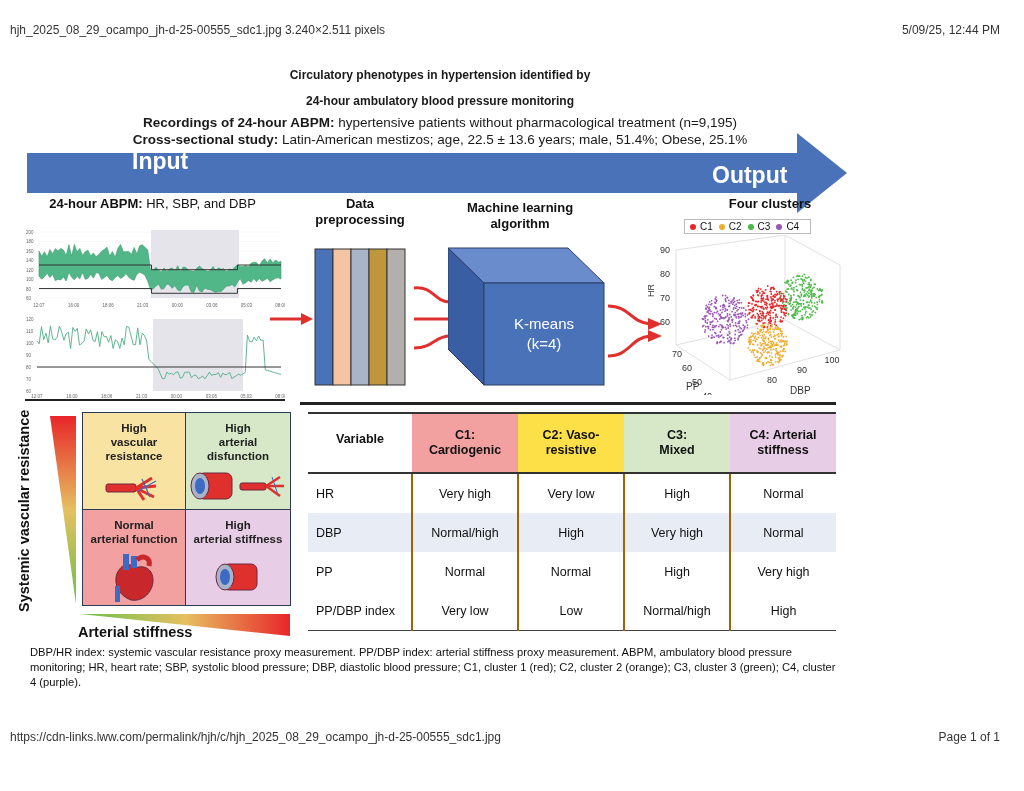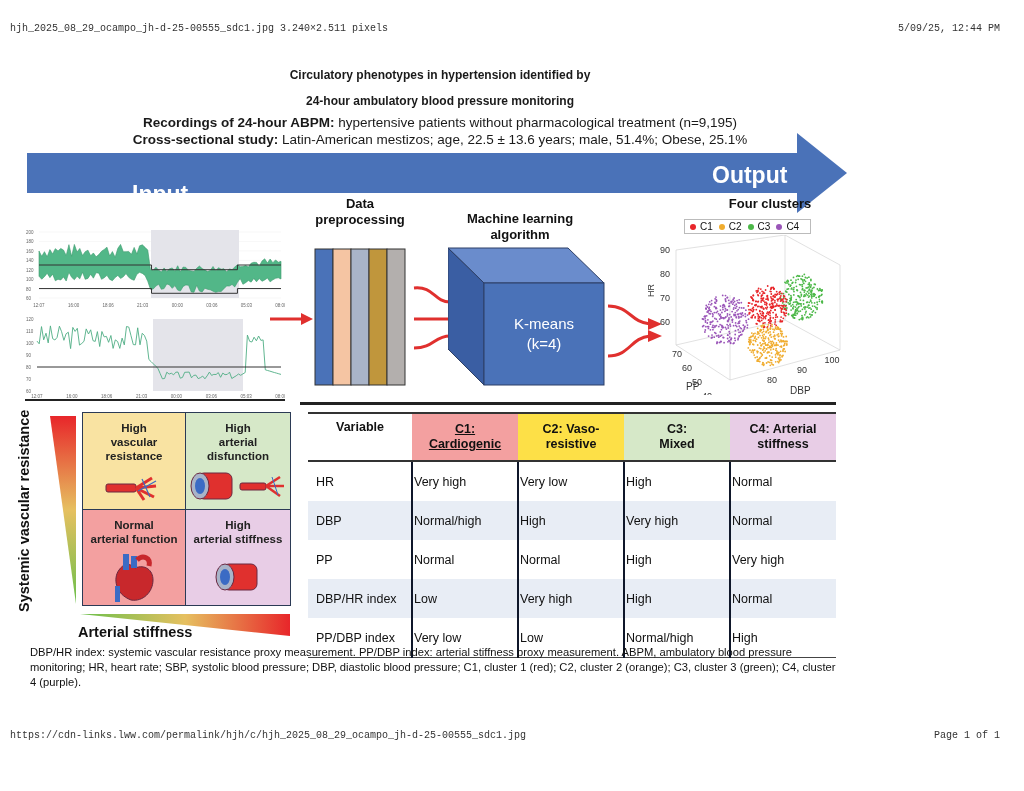--- a/index.html
+++ b/index.html
@@ -1,28 +1,28 @@
 <!DOCTYPE html>
 <html><head>
 <meta charset="utf-8">
 <style>
   html, body { margin:0; padding:0; background:#fff; }
   body { width:1024px; height:791px; position:relative; overflow:hidden; font-family:"Liberation Sans", sans-serif; color:#111; }
   .abs { position:absolute; }
-  .hdr { font-size:10px; color:#333;font-family:Liberation Mono, monospace; }
+  .hdr { font-size:12px; color:#333; }
   .title { left:0; width:880px; top:62px; text-align:center; font-weight:bold; font-size:12px; line-height:26px; color:#1a1a1a; }
   .sub { left:0; width:880px; text-align:center; font-size:13.5px; line-height:17px; color:#1a1a1a; }
   .sub b { font-weight:bold; }
   .banner-label { color:#fff; font-weight:bold; font-size:23px; }
   .stage { font-weight:bold; font-size:13px; text-align:center; line-height:16px; }
   .abpm-head { font-size:13px; text-align:center; line-height:16px; }
   .quad { position:absolute; box-sizing:border-box; border:1.5px solid #2b3a55; text-align:center; font-weight:bold; font-size:11.5px; line-height:14px; padding-top:8px; color:#222; }
   table.pheno { position:absolute; left:308px; top:412px; width:528px; border-collapse:collapse; font-size:12.5px; }
   table.pheno th { font-weight:bold; font-size:12.5px; line-height:15px; height:40px; padding:0; border-top:2px solid #333; border-bottom:2px solid #333; }
-  table.pheno td { height:37px; text-align:left; border-left:2px solid #0f172a; }
+  table.pheno td { height:37px; text-align:center; border-left:2px solid #a16207; }
   table.pheno td:first-child { text-align:left; padding-left:8px; border-left:none; }
   table.pheno tr.alt td { background:#e8edf5; }
   table.pheno tr:last-child td { border-bottom:1.5px solid #444; }
   .foot { left:30px; top:645px; width:810px; font-size:11.2px; line-height:15px; color:#111; }
 </style>
 </head>
 <body>
 
 <div class="abs hdr" style="left:10px;top:23px;">hjh_2025_08_29_ocampo_jh-d-25-00555_sdc1.jpg 3.240×2.511 pixels</div>
 <div class="abs hdr" style="right:24px;top:23px;">5/09/25, 12:44 PM</div>
@@ -32,24 +32,25 @@
 <div class="abs title">
   <div>Circulatory phenotypes in hypertension identified by</div>
   <div>24-hour ambulatory blood pressure monitoring</div>
 </div>
 <div class="abs sub" style="top:114px;"><b>Recordings of 24-hour ABPM:</b><span> hypertensive patients without pharmacological treatment (n=9,195)</span></div>
 <div class="abs sub" style="top:131px;"><b>Cross-sectional study:</b><span> Latin-American mestizos; age, 22.5 ± 13.6 years; male, 51.4%; Obese, 25.1%</span></div>
 
 <svg class="abs" style="left:27px;top:133px;" width="820" height="80">
   <polygon id="arrow-poly" points="0,20 770,20 770,0 820,40 770,80 770,60 0,60" fill="#4a72b8"></polygon>
 </svg>
-<div class="abs banner-label" style="left:132px;top:148px;margin-top:33px;">Input</div>
+<div class="abs banner-label" style="left:132px;top:148px;">Input</div>
 <div class="abs banner-label" style="left:712px;top:162px;">Output</div>
 
 <div class="abs abpm-head" style="left:20px;width:265px;top:196px;">
+  <div><b>24-hour ABPM:</b><span> HR, SBP, and DBP</span></div>
 </div>
 
 <svg class="abs" style="left:25px;top:228px;" width="260" height="82">
   <g id="bp-grid">
       <line x1="14" x2="256" y1="4" y2="4" stroke="#eee" stroke-width="0.5"></line>
       <line x1="14" x2="256" y1="13.42857142857143" y2="13.42857142857143" stroke="#eee" stroke-width="0.5"></line>
       <line x1="14" x2="256" y1="22.857142857142854" y2="22.857142857142854" stroke="#eee" stroke-width="0.5"></line>
       <line x1="14" x2="256" y1="32.285714285714285" y2="32.285714285714285" stroke="#eee" stroke-width="0.5"></line>
       <line x1="14" x2="256" y1="41.714285714285715" y2="41.714285714285715" stroke="#eee" stroke-width="0.5"></line>
       <line x1="14" x2="256" y1="51.14285714285714" y2="51.14285714285714" stroke="#eee" stroke-width="0.5"></line>
@@ -129,21 +130,21 @@
 
 <svg class="abs" style="left:410px;top:280px;" width="55" height="80">
   <path d="M4,8 C24,6 24,22 40,22" fill="none" stroke="#e0302e" stroke-width="3"></path>
   <polygon points="38,16 50,22 38,28" fill="#e0302e"></polygon>
   <line x1="4" y1="39" x2="40" y2="39" stroke="#e0302e" stroke-width="3"></line>
   <polygon points="38,33 52,39 38,45" fill="#e0302e"></polygon>
   <path d="M4,68 C24,68 24,56 40,56" fill="none" stroke="#e0302e" stroke-width="3"></path>
   <polygon points="38,50 50,56 38,62" fill="#e0302e"></polygon>
 </svg>
 
-<div class="abs stage" style="left:440px;width:160px;top:211px;">
+<div class="abs stage" style="left:440px;width:160px;top:200px;">
   <div>Machine learning</div>
   <div>algorithm</div>
 </div>
 <svg class="abs" style="left:448px;top:247px;" width="160" height="140">
   <polygon points="0,1 120,1 156,36 36,36" fill="#6a8ccc" stroke="#2d3f66" stroke-width="1"></polygon>
   <polygon points="0,1 36,36 36,138 0,102" fill="#3a5ea3" stroke="#2d3f66" stroke-width="1"></polygon>
   <rect x="36" y="36" width="120" height="102" fill="#4a72b8" stroke="#2d3f66" stroke-width="1"></rect>
   <text x="96" y="82" text-anchor="middle" fill="#fff" font-size="15" font-family="Liberation Sans, sans-serif">K-means</text>
   <text x="96" y="102" text-anchor="middle" fill="#fff" font-size="15" font-family="Liberation Sans, sans-serif">(k=4)</text>
 </svg>
@@ -1311,24 +1312,24 @@
       <stop offset="1" stop-color="#e8262a"></stop>
     </linearGradient>
   </defs>
   <polygon points="0,2 210,2 210,24" fill="url(#gh)"></polygon>
 </svg>
 <div class="abs" style="left:78px;top:624px;font-weight:bold;font-size:14.5px;">Arterial stiffness</div>
 
 <table class="pheno">
   <thead>
     <tr id="thead-row">
-        <th style="background: rgb(255, 255, 255); width: 104px; vertical-align: top; padding-top: 6px;">
+        <th style="background: rgb(255, 255, 255); width: 104px; vertical-align: top; padding-top: 18px;">
           <div>Variable</div>
         </th>
-        <th style="background: rgb(243, 160, 160); width: 106px; text-decoration: underline;">
+        <th style="background: rgb(243, 160, 160); width: 106px;">
           <div>C1:</div>
           <div>Cardiogenic</div>
         </th>
         <th style="background: #fde047; width: 106px;">
           <div>C2: Vaso-</div>
           <div>resistive</div>
         </th>
         <th style="background: rgb(214, 232, 200); width: 106px;">
           <div>C3:</div>
           <div>Mixed</div>
@@ -1354,27 +1355,20 @@
         <td>Very high</td>
         <td>Normal</td>
       </tr>
       <tr>
         <td>PP</td>
         <td>Normal</td>
         <td>Normal</td>
         <td>High</td>
         <td>Very high</td>
       </tr>
-      <tr class="alt">
-        <td>DBP/HR index</td>
-        <td>Low</td>
-        <td>Very high</td>
-        <td>High</td>
-        <td>Normal</td>
-      </tr>
       <tr>
         <td>PP/DBP index</td>
         <td>Very low</td>
         <td>Low</td>
         <td>Normal/high</td>
         <td>High</td>
       </tr>
     </tbody>
 </table>
 

